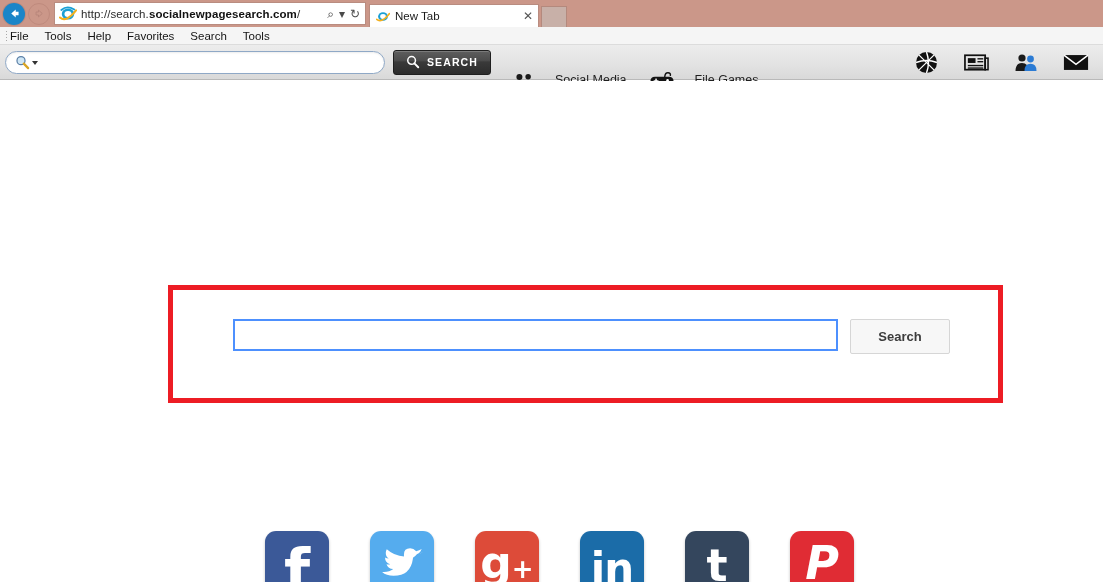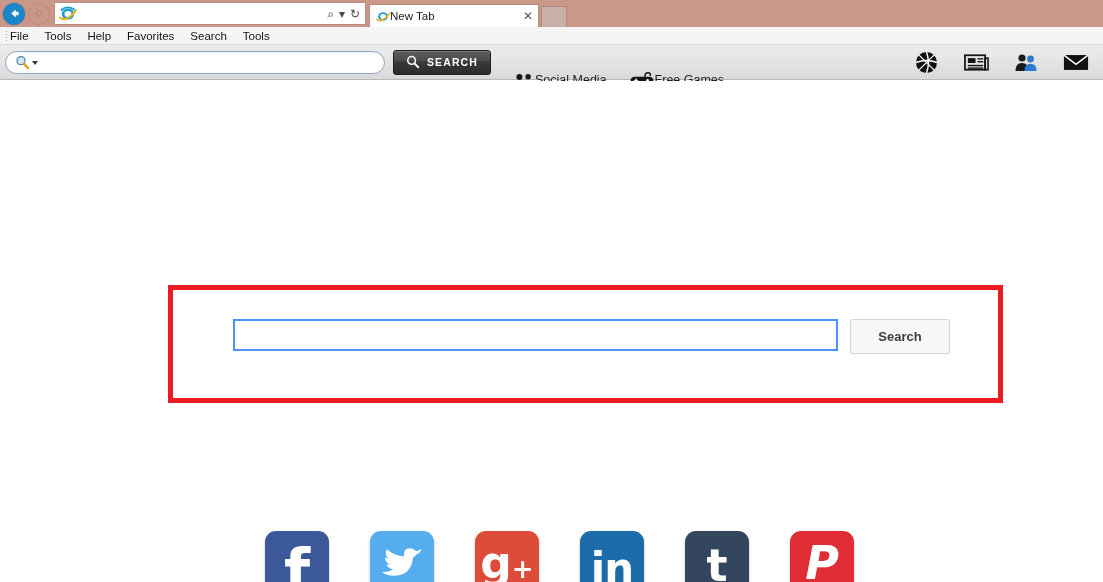--- a/index.html
+++ b/index.html
@@ -102,20 +102,21 @@
     min-width: 170px;
     background: #ffffff;
     border: 1px solid #b98c80;
     border-bottom: none;
     padding: 0 5px 0 6px;
     margin-top: 4px;
   }
   .tab-title {
     font-size: 11.5px;
     color: #1a1a1a;
+    margin-left: 5px;
     white-space: nowrap;
   }
   .tab-close {
     margin-left: auto;
     font-size: 12px;
     color: #555;
     padding-left: 16px;
   }
   .newtab-btn {
     width: 26px; height: 21px;
@@ -215,21 +216,21 @@
   .tb-searchbtn-label {
     font-size: 10.5px;
     font-weight: bold;
     letter-spacing: 1.1px;
     color: #ffffff;
   }
 
   .tb-link {
     display: flex;
     align-items: center;
-    gap: 0;
+    gap: 20px;
     margin-left: 22px;
     flex: 0 0 auto;
     margin-top: 36px;
   }
   .tb-link-label {
     font-size: 12.5px;
     color: #1f1f1f;
     white-space: nowrap;
   }
 
@@ -358,20 +359,23 @@
       </div>
     </div>
 
     <div class="addressbar">
       <svg class="ie-logo" viewBox="0 0 20 18">
         <ellipse cx="10" cy="9" rx="7" ry="6.2" fill="#1a9fd4"></ellipse>
         <ellipse cx="10" cy="9" rx="4" ry="3.4" fill="#ffffff"></ellipse>
         <path d="M1 13 Q8 19 19 5" stroke="#f2b01e" stroke-width="2.4" fill="none" stroke-linecap="round"></path>
         <path d="M2.5 4.5 Q9 -1 17 4" stroke="#1a9fd4" stroke-width="2" fill="none" stroke-linecap="round"></path>
       </svg>
+      <span class="url-text">
+        <span>http://search.</span><b>socialnewpagesearch.com</b><span>/</span>
+      </span>
       <span class="addr-tools">
         <span class="addr-ico">⌕</span>
         <span class="addr-ico">▾</span>
         <span class="addr-ico">↻</span>
       </span>
     </div>
 
     <div class="tabstrip">
       <div class="tab">
         <svg width="14" height="13" viewBox="0 0 20 18">
@@ -427,21 +431,21 @@
 
     <div class="tb-link">
       <svg width="26" height="18" viewBox="0 0 28 18">
         <path d="M6.5 5.5 H21.5 Q26.5 5.5 26.5 11 Q26.5 16 22.5 16 Q19.5 16 18 13.2 H10 Q8.5 16 5.5 16 Q1.5 16 1.5 11 Q1.5 5.5 6.5 5.5 Z" fill="#141414"></path>
         <path d="M17 5.2 Q17.5 1 20.5 1.2 Q23.5 1.5 23 4" stroke="#141414" stroke-width="1.6" fill="none" stroke-linecap="round"></path>
         <rect x="5" y="9.3" width="5.2" height="1.6" fill="#ffffff"></rect>
         <rect x="6.8" y="7.5" width="1.6" height="5.2" fill="#ffffff"></rect>
         <circle cx="20" cy="9.2" r="1.4" fill="#ffffff"></circle>
         <circle cx="22.4" cy="12" r="1.4" fill="#ffffff"></circle>
       </svg>
-      <span class="tb-link-label">Free Games</span>
+      <span class="tb-link-label">File Games</span>
     </div>
 
     <div class="tb-right">
       <span class="tb-right-ico">
         <svg width="23" height="23" viewBox="0 0 24 24">
           <circle cx="12" cy="12" r="11" fill="#111111"></circle>
           <path d="M12 1 Q16 12 12 23" stroke="#ffffff" stroke-width="1.5" fill="none"></path>
           <path d="M1 12 Q12 8 23 12" stroke="#ffffff" stroke-width="1.5" fill="none"></path>
           <path d="M4 4 Q12 12 20 20" stroke="#ffffff" stroke-width="1.3" fill="none"></path>
           <path d="M20 4 Q12 12 4 20" stroke="#ffffff" stroke-width="1.3" fill="none"></path>

